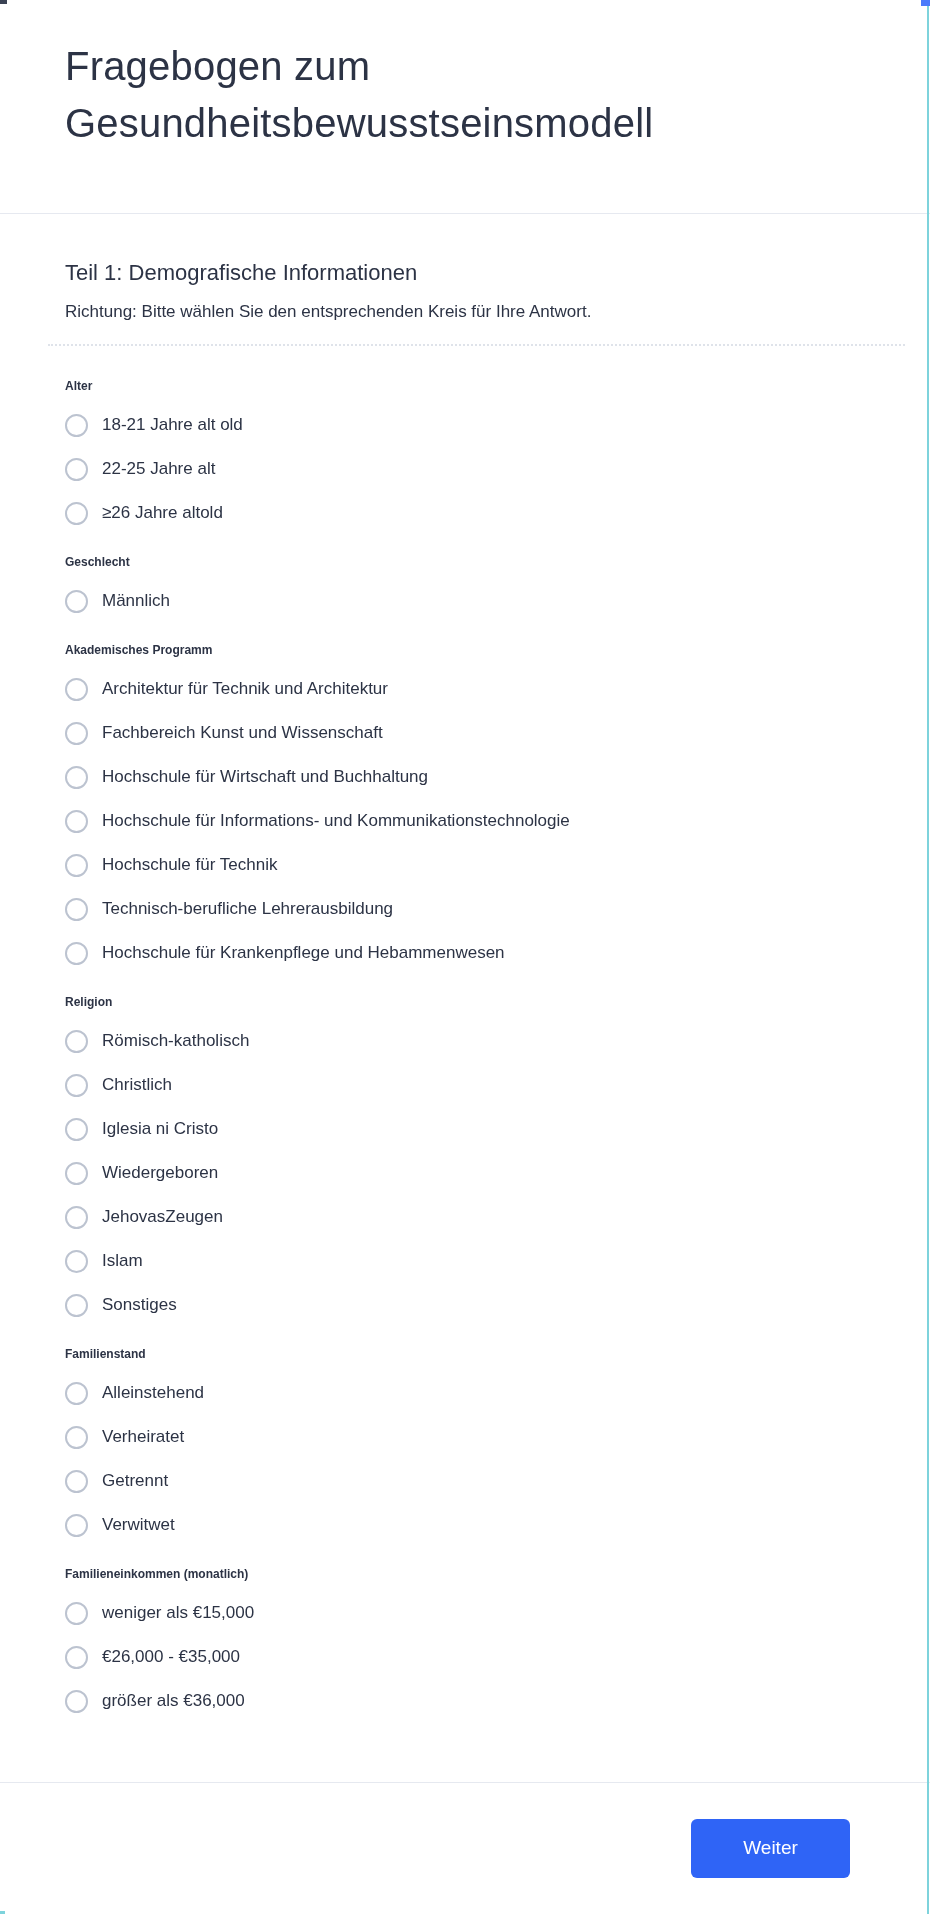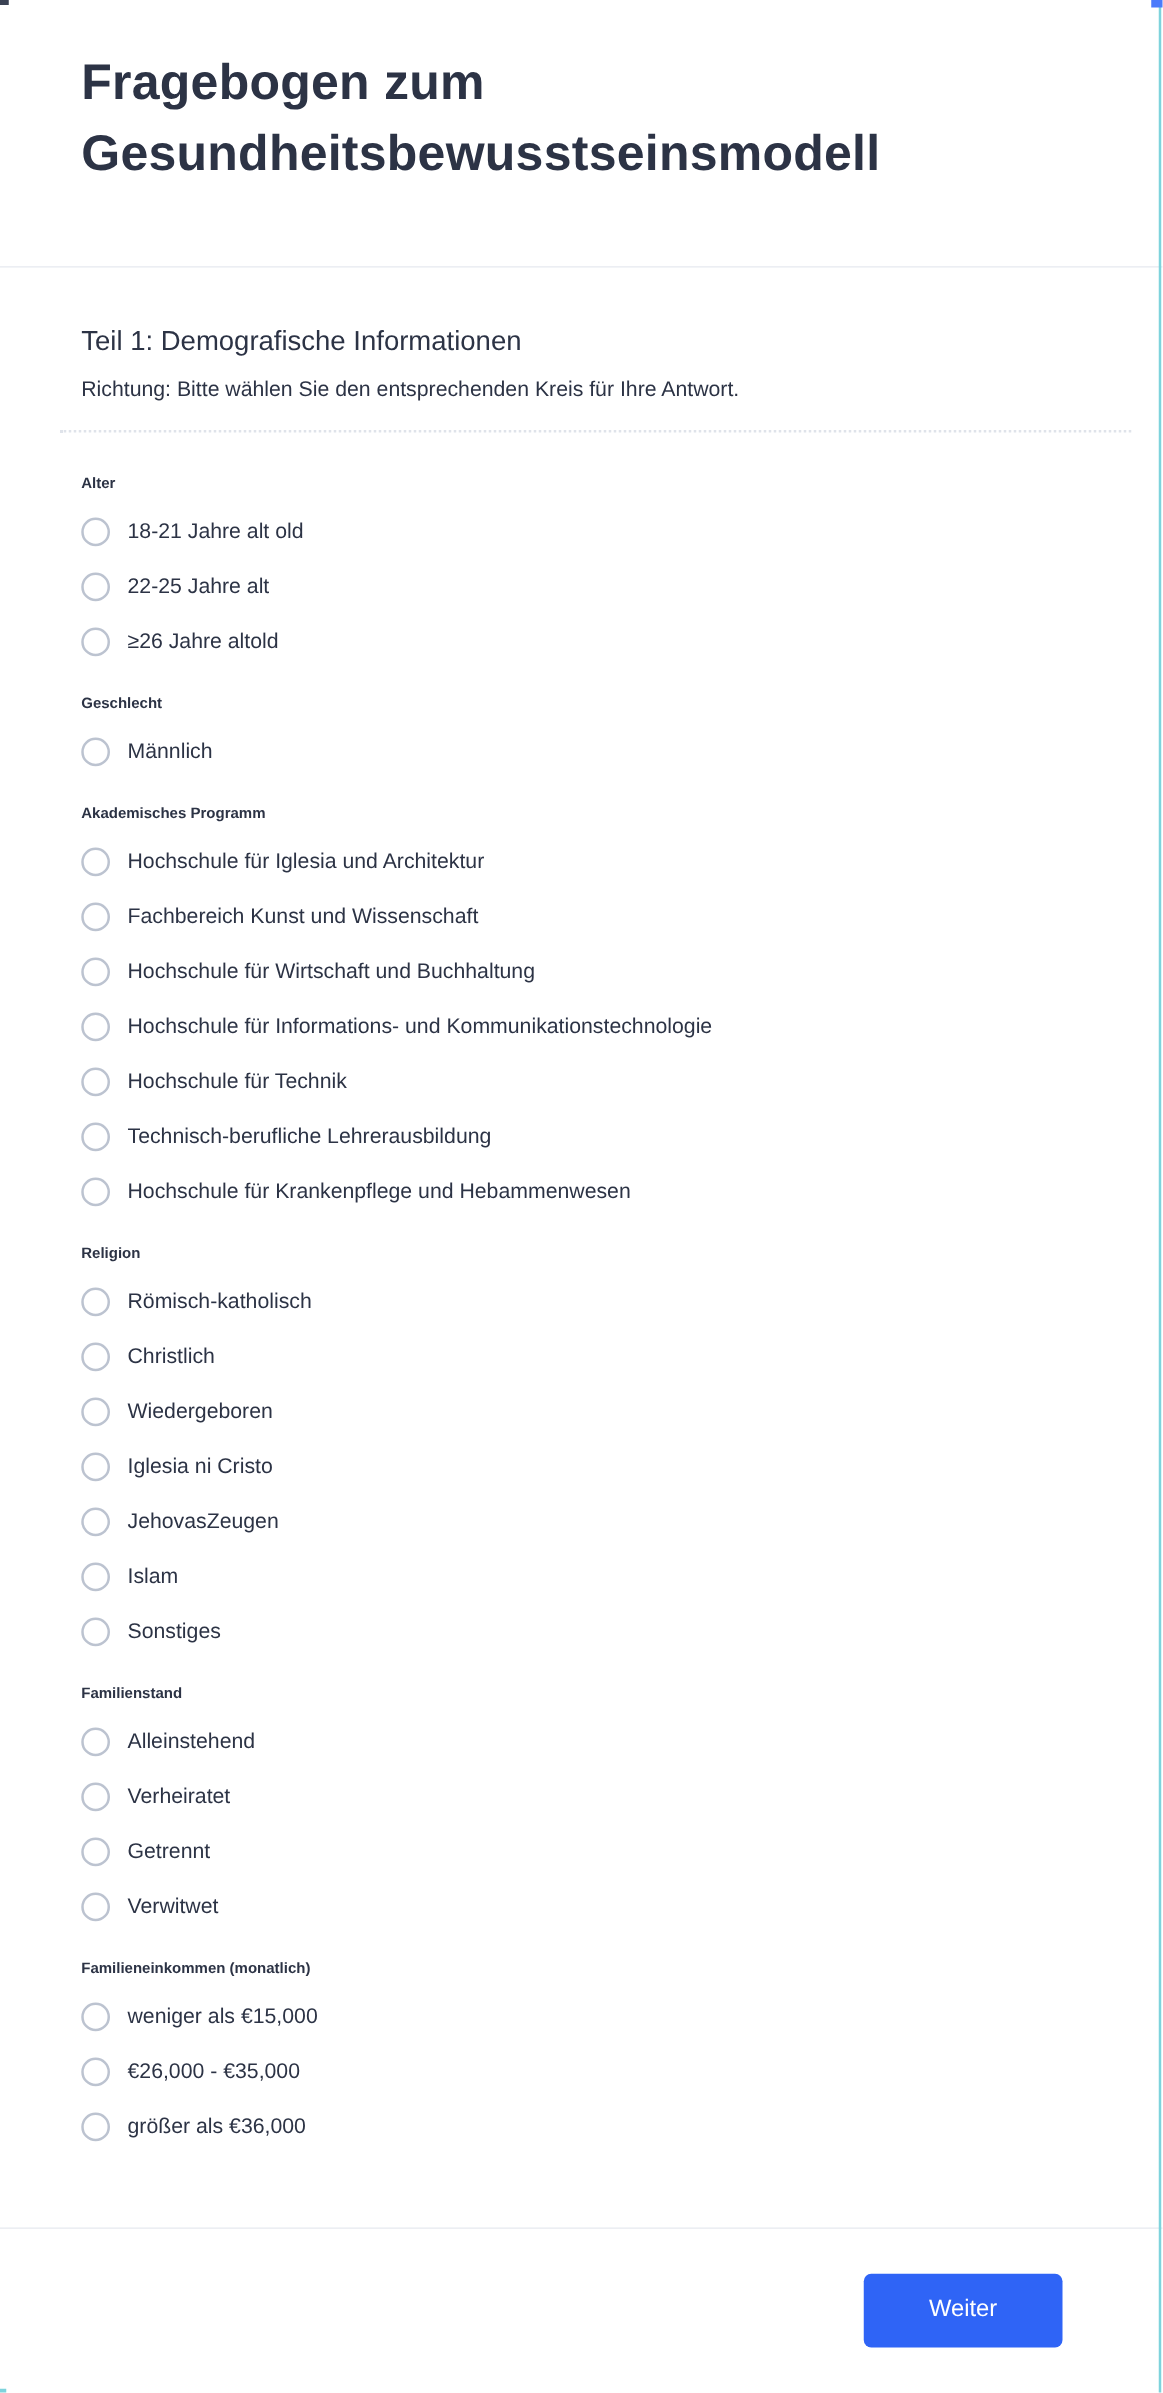--- a/index.html
+++ b/index.html
@@ -26,21 +26,21 @@
   
   .form-header{
     height:214px;
     padding:38px 65px 0 65px;
     border-bottom:1px solid var(--divider);
   }
   .form-title{
     margin:0;
     font-size:40px;
     line-height:1.42;
-    font-weight:700;
+    font-weight:400;
     color:var(--text);
     max-width:810px;
     letter-spacing:0.2px;
   }
 
   
   .form-main{
     height:1569px;
     padding:46px 65px 0 65px;
     border-bottom:1px solid var(--divider);
@@ -178,21 +178,21 @@
               <span class="option-label">Männlich</span>
             </div>
           </div>
   </section>
 
   <section class="question">
     <div class="q-label">Akademisches Programm</div>
     <div class="options">
             <div class="option">
               <span class="radio-circle"></span>
-              <span class="option-label">Hochschule für Iglesia und Architektur</span>
+              <span class="option-label">Architektur für Technik und Architektur</span>
             </div>
             <div class="option">
               <span class="radio-circle"></span>
               <span class="option-label">Fachbereich Kunst und Wissenschaft</span>
             </div>
             <div class="option">
               <span class="radio-circle"></span>
               <span class="option-label">Hochschule für Wirtschaft und Buchhaltung</span>
             </div>
             <div class="option">
@@ -220,25 +220,25 @@
             <div class="option">
               <span class="radio-circle"></span>
               <span class="option-label">Römisch-katholisch</span>
             </div>
             <div class="option">
               <span class="radio-circle"></span>
               <span class="option-label">Christlich</span>
             </div>
             <div class="option">
               <span class="radio-circle"></span>
+              <span class="option-label">Iglesia ni Cristo</span>
+            </div>
+            <div class="option">
+              <span class="radio-circle"></span>
               <span class="option-label">Wiedergeboren</span>
-            </div>
-            <div class="option">
-              <span class="radio-circle"></span>
-              <span class="option-label">Iglesia ni Cristo</span>
             </div>
             <div class="option">
               <span class="radio-circle"></span>
               <span class="option-label">JehovasZeugen</span>
             </div>
             <div class="option">
               <span class="radio-circle"></span>
               <span class="option-label">Islam</span>
             </div>
             <div class="option">

